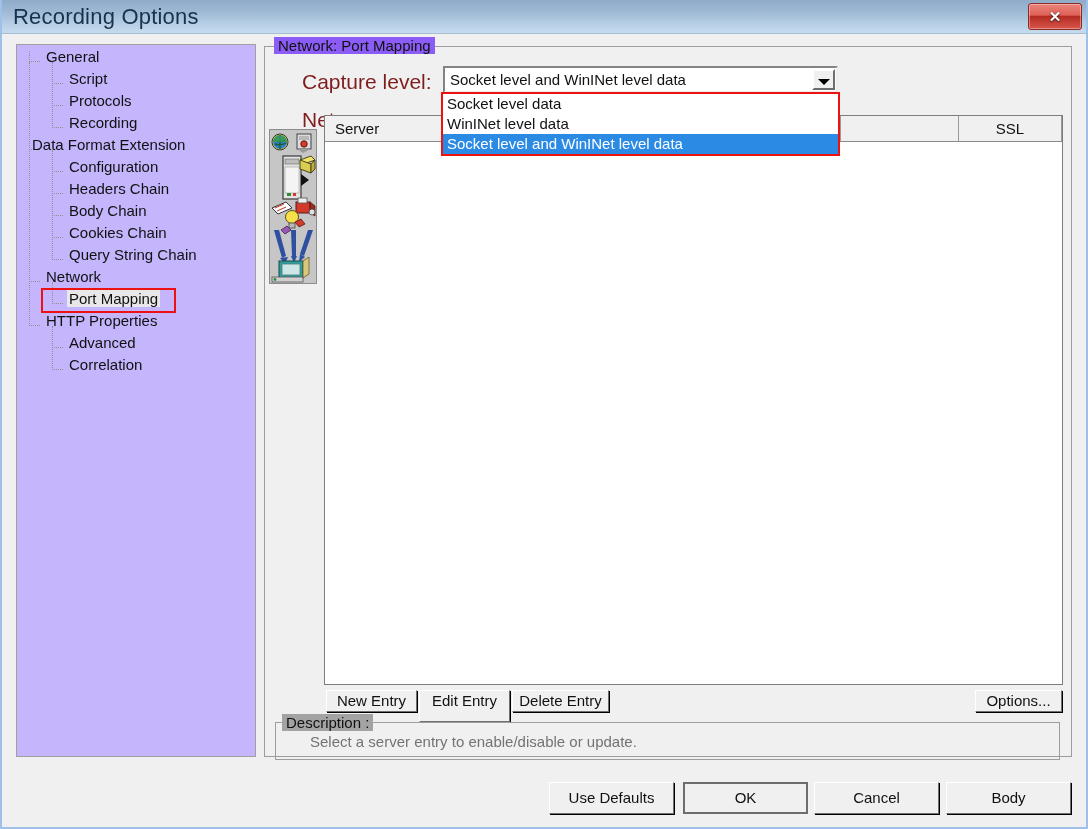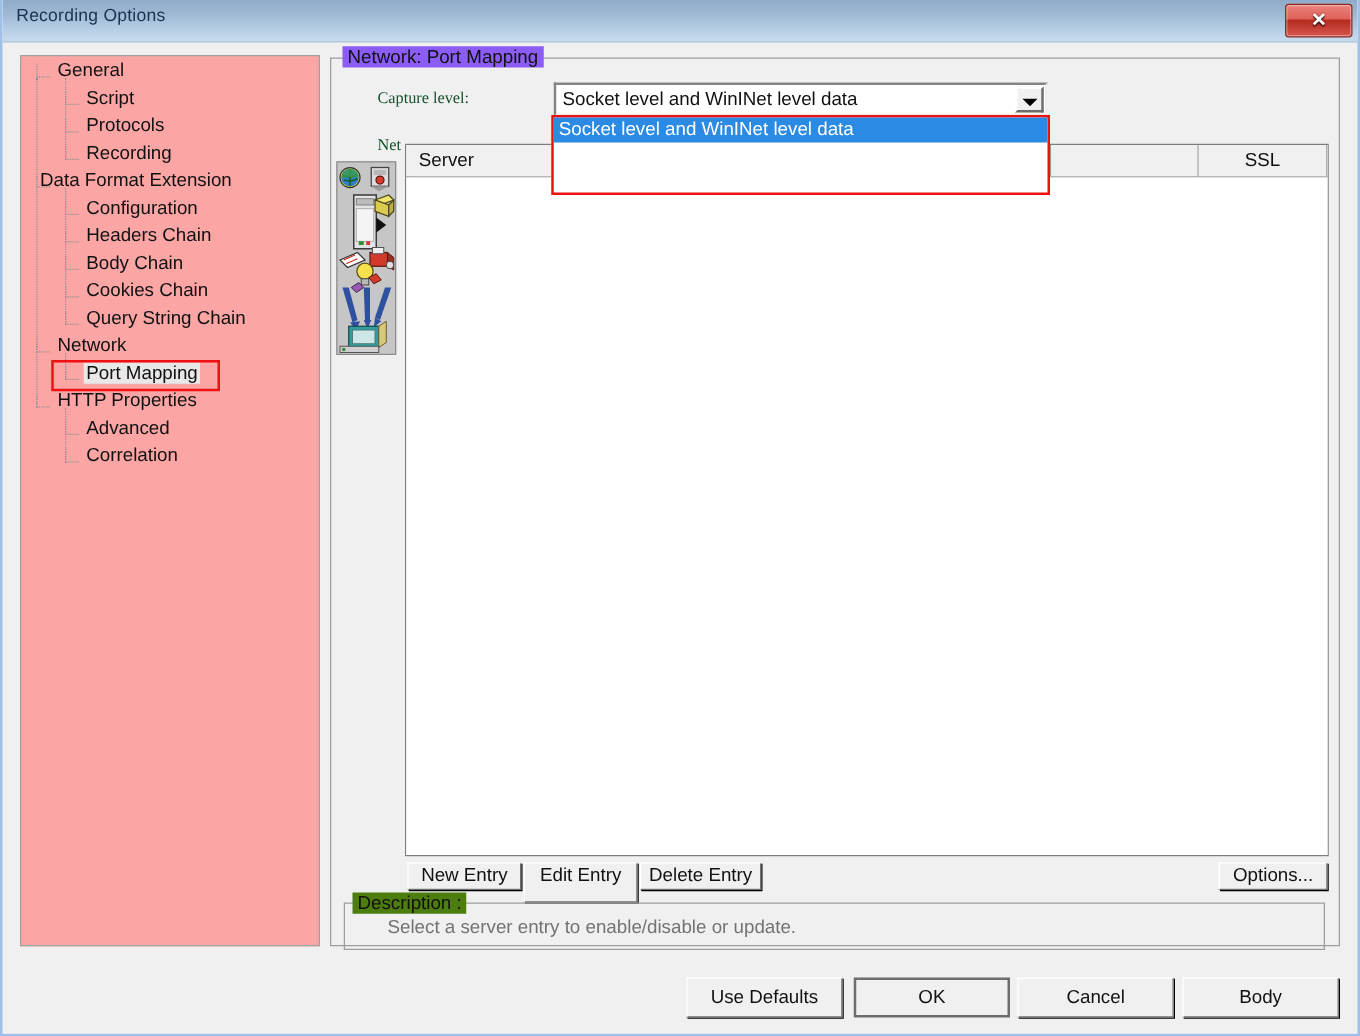--- a/index.html
+++ b/index.html
@@ -18,21 +18,21 @@
   }
 
   
   #titlebar {
     position: absolute; left: 0; top: 0; width: 1084px; height: 34px;
     background: linear-gradient(to bottom, #8fabc9 0%, #9fb9d4 35%, #b5cde4 70%, #c6dbee 100%);
     border-bottom: 1px solid #a7bdd4;
   }
   #titlebar .ttl {
     position: absolute; left: 11px; top: 4px;
-    font-size: 14px; color: #16324f; letter-spacing: .2px;
+    font-size: 22px; color: #16324f; letter-spacing: .2px;
     white-space: nowrap;
   }
   #closebtn {
     position: absolute; right: 4px; top: 3px;
     width: 54px; height: 27px;
     border: 1px solid #8e2a23;
     border-radius: 3px;
     background: linear-gradient(to bottom, #e8837b 0%, #e06158 45%, #b32a20 48%, #d8564c 100%);
     box-shadow: inset 0 0 0 1px rgba(255,255,255,.35);
     cursor: pointer;
@@ -40,21 +40,21 @@
   #closebtn .x {
     position: absolute; left: 0; top: 0; right: 0; bottom: 0;
     color: #fff; font-size: 15px; font-weight: bold;
     text-align: center; line-height: 25px;
     text-shadow: 0 1px 1px rgba(0,0,0,.6), 0 0 2px rgba(0,0,0,.5);
   }
 
   
   #treepanel {
     position: absolute; left: 14px; top: 44px; width: 240px; height: 713px;
-    background: #fca5a5;
+    background: #c4b5fd;
     border: 1px solid #a0a0a0;
     overflow: hidden;
   }
   .tnode {
     position: absolute; height: 22px; line-height: 22px;
     font-size: 15px; color: #111; white-space: nowrap;
     cursor: pointer;
   }
   .tnode .lbl { padding: 0 2px; }
   .tnode.sel .lbl { background: #e8e8e8; }
@@ -83,21 +83,21 @@
     position: absolute; left: 262px; top: 46px; width: 808px; height: 711px;
     border: 1px solid #9d9d9d;
   }
   #grplbl {
     position: absolute; left: 272px; top: 37px;
     background: #8b5cf6; padding: 0 4px;
     font-size: 15px; color: #111; white-space: nowrap;
   }
 
   .fieldlabel {
-    position: absolute; font-size: 13px; color: #14532d; white-space: nowrap; font-family: Liberation Serif, serif;
+    position: absolute; font-size: 21px; color: #7f1d1d; white-space: nowrap;
   }
 
   
   #combo {
     position: absolute; left: 441px; top: 66px; width: 395px; height: 27px;
     background: #fff;
     border: 2px solid;
     border-color: #848484 #ececec #ececec #848484;
     cursor: pointer;
   }
@@ -181,21 +181,21 @@
   }
   .btn.defaultbtn { border: 2px solid #6d6d6d; box-shadow: none; }
 
   
   #descgrp {
     position: absolute; left: 273px; top: 722px; width: 785px; height: 38px;
     border: 1px solid #9d9d9d;
   }
   #desclbl {
     position: absolute; left: 280px; top: 714px;
-    background: #4d7c0f; padding: 0 4px;
+    background: #a3a3a3; padding: 0 4px;
     font-size: 15px; color: #111; white-space: nowrap;
   }
   #desctext {
     position: absolute; left: 308px; top: 733px;
     font-size: 15px; color: #737373; white-space: nowrap;
   }
 
   
   #dlgbtns .btn { height: 32px; top: 782px; }
 </style>
@@ -335,20 +335,22 @@
 </div>
 
 <div id="combo">
   <div class="val">Socket level and WinINet level data</div>
   <div class="arrowbtn">
       <i></i>
     </div>
 </div>
 
 <div id="droplist" style="border-color: rgb(238, 17, 17);">
+    <div class="opt">Socket level data</div>
+    <div class="opt">WinINet level data</div>
     <div class="opt hl" style="background: rgb(42, 138, 228);">Socket level and WinINet level data</div>
   </div>
 
 <div id="entrybtns">
     <div class="btn" style="left: 324px; top: 690px; width: 91px; height: 22px; line-height: 20px;">New Entry</div>
     <div class="btn" style="left: 417px; top: 690px; width: 91px; height: 32px; line-height: 20px;">Edit Entry</div>
     <div class="btn" style="left: 510px; top: 690px; width: 97px; height: 22px; line-height: 20px;">Delete Entry</div>
     <div class="btn" style="left: 973px; top: 690px; width: 87px; height: 22px; line-height: 20px;">Options...</div>
   </div>
 

